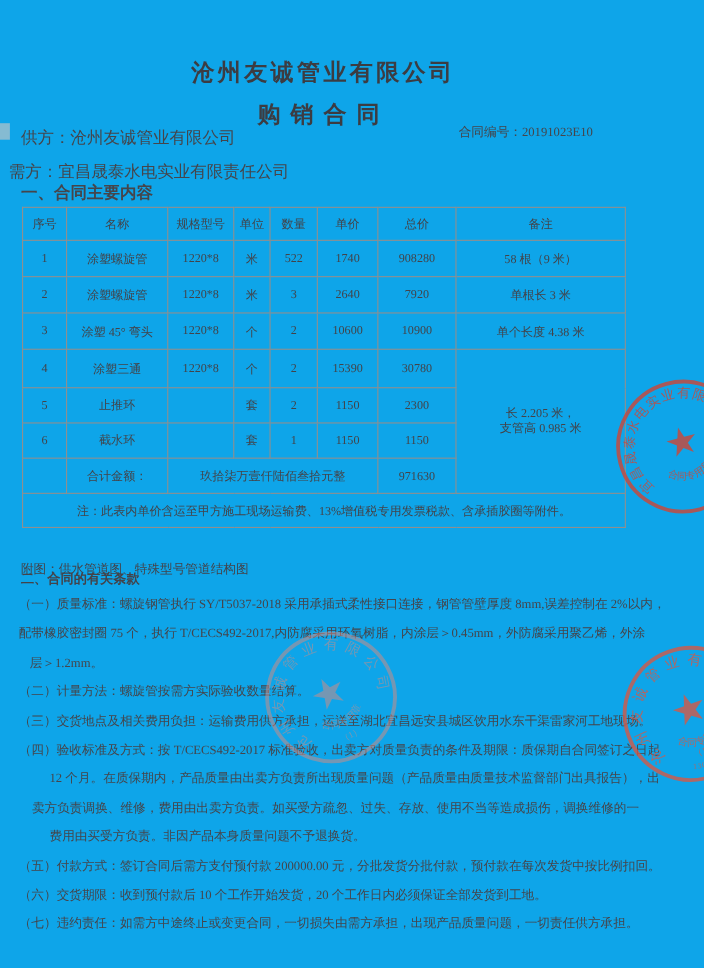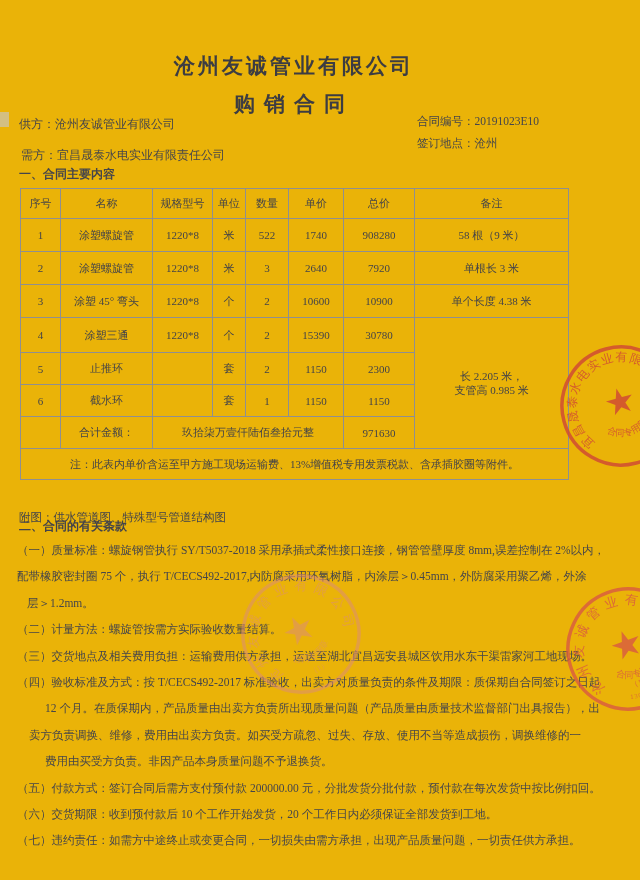--- a/index.html
+++ b/index.html
@@ -3,36 +3,36 @@
 <meta charset="utf-8">
 <style>
   html,body{margin:0;padding:0;}
   body{
     width:640px;height:880px;
     font-family:"Liberation Serif","DejaVu Serif",serif;
     background:#eceae8;
   }
   .paper{
     position:relative;width:640px;height:880px;overflow:hidden;
-    background:#eab308;
+    background:#0ea5e9;
     color:#43434a;
   }
   .abs{position:absolute;}
   .nowrap{white-space:nowrap;}
   .title{
     top:52px;left:0;width:588px;text-align:center;
     font-size:21px;font-weight:600;letter-spacing:3px;color:#3c3c42;
   }
   .subtitle{
     top:90px;left:0;width:588px;text-align:center;
     font-size:21px;font-weight:600;letter-spacing:9px;color:#3c3c42;
   }
-  .line12{font-size:12px;color:#45454b;text-align:center;}
+  .line12{font-size:15px;color:#45454b;text-align:center;}
   .supplier-line{left:19px;top:116px;}
-  .buyer-line{left:21px;top:147px;}
+  .buyer-line{left:8px;top:147px;}
   .sec1-heading{left:19px;top:166px;font-weight:600;}
   .right-info{left:417px;top:110px;font-size:11.5px;color:#45454b;}
   .right-info div{height:22px;line-height:22px;}
   .artifact{left:0;top:112px;width:9px;height:15px;background:#c6c6c6;opacity:.65;}
 
   table.items{
     position:absolute;left:20px;top:188px;width:548px;
     border-collapse:collapse;table-layout:fixed;
     font-size:11px;color:#434349;border-radius:30px;
   }
@@ -68,21 +68,20 @@
 
   <div class="abs artifact"></div>
 
   <div class="abs title">沧州友诚管业有限公司</div>
   <div class="abs subtitle">购销合同</div>
 
   <div class="abs line12 supplier-line nowrap"><span>供方：</span><span>沧州友诚管业有限公司</span></div>
 
   <div class="abs right-info">
     <div class="nowrap"><span>合同编号：</span><span>20191023E10</span></div>
-    <div class="nowrap"><span>签订地点：</span><span>沧州</span></div>
   </div>
 
   <div class="abs line12 buyer-line nowrap"><span>需方：</span><span>宜昌晟泰水电实业有限责任公司</span></div>
 
   <div class="abs line12 sec1-heading nowrap">一、合同主要内容</div>
 
   <table class="items">
     <colgroup>
       <col style="width:40px">
         <col style="width:92px">

